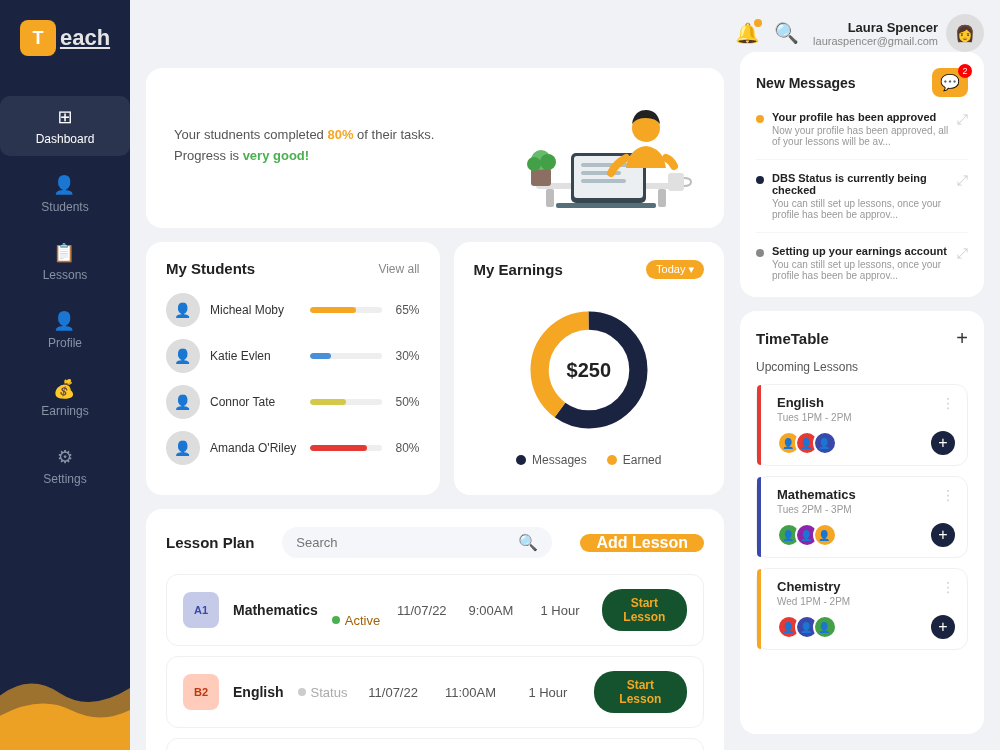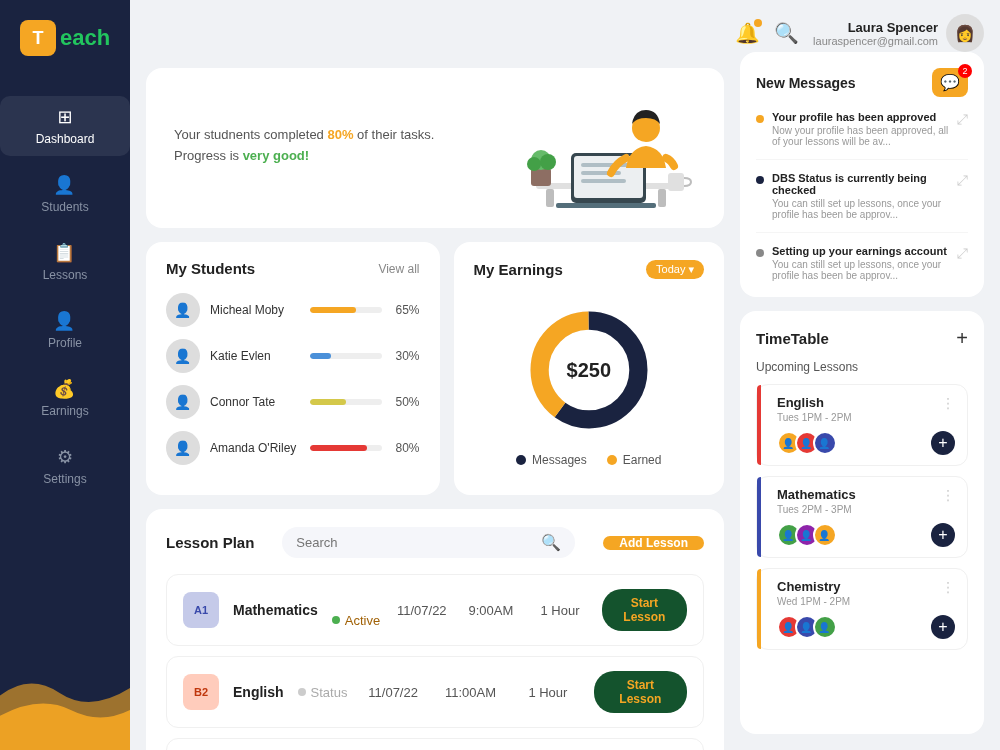--- a/index.html
+++ b/index.html
@@ -31,21 +31,22 @@
       align-items: center;
       justify-content: center;
       font-weight: 900;
       font-size: 18px;
       color: white;
       margin-right: 4px;
     }
     .logo-text {
       font-size: 22px;
       font-weight: 700;
-      color: #22c55e;
+      color: #e5e5e5;
+      text-decoration: underline;
     }
     .sidebar-nav {
       display: flex;
       flex-direction: column;
       align-items: center;
       gap: 8px;
       width: 100%;
       flex: 1;
     }
     .nav-item {
@@ -280,21 +281,21 @@
       font-size: 13px;
       color: #888;
       width: 100%;
     }
     .add-lesson-btn {
       background: #f5a623;
       color: white;
       border: none;
       border-radius: 20px;
       padding: 0 16px;
-      font-size: 12px;
+      font-size: 16px;
       font-weight: 600;
       cursor: pointer;
     }
     .lesson-row {
       display: flex;
       align-items: center;
       border: 1px solid #f0f0f0;
       border-radius: 12px;
       padding: 14px 16px;
       margin-bottom: 10px;

